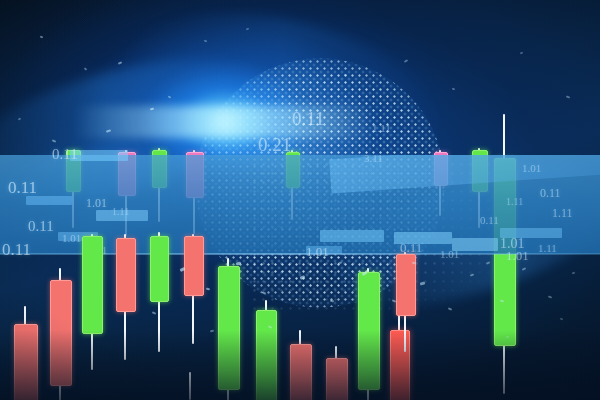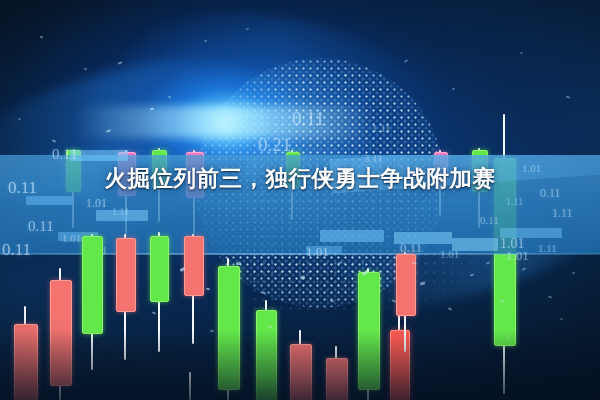--- a/index.html
+++ b/index.html
@@ -341,16 +341,15 @@
       <div class="spark" style="left: 412px; top: 262px; width: 4px; height: 2px; opacity: 0.5; transform: rotate(18deg);"></div>
       <div class="spark" style="left: 486px; top: 262px; width: 4px; height: 2px; opacity: 0.45; transform: rotate(-22deg);"></div>
       <div class="spark" style="left: 560px; top: 318px; width: 3px; height: 2px; opacity: 0.3; transform: rotate(16deg);"></div>
       <div class="spark" style="left: 506px; top: 336px; width: 3px; height: 2px; opacity: 0.3; transform: rotate(-20deg);"></div>
     </div>
 
   <div class="bottom-fade"></div>
   <div class="vignette"></div>
 
   <div class="headline">
-    <span class="l2">火掘位列前三，独行侠勇士争战附加赛</span>
   </div>
 
 </div>
 
 </body></html>

